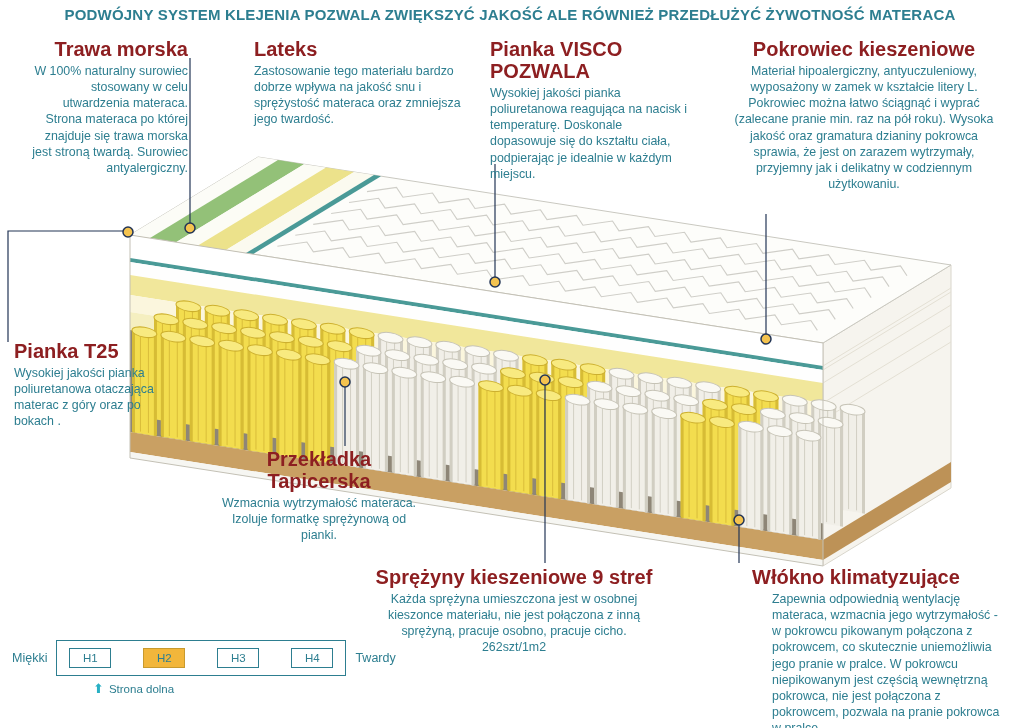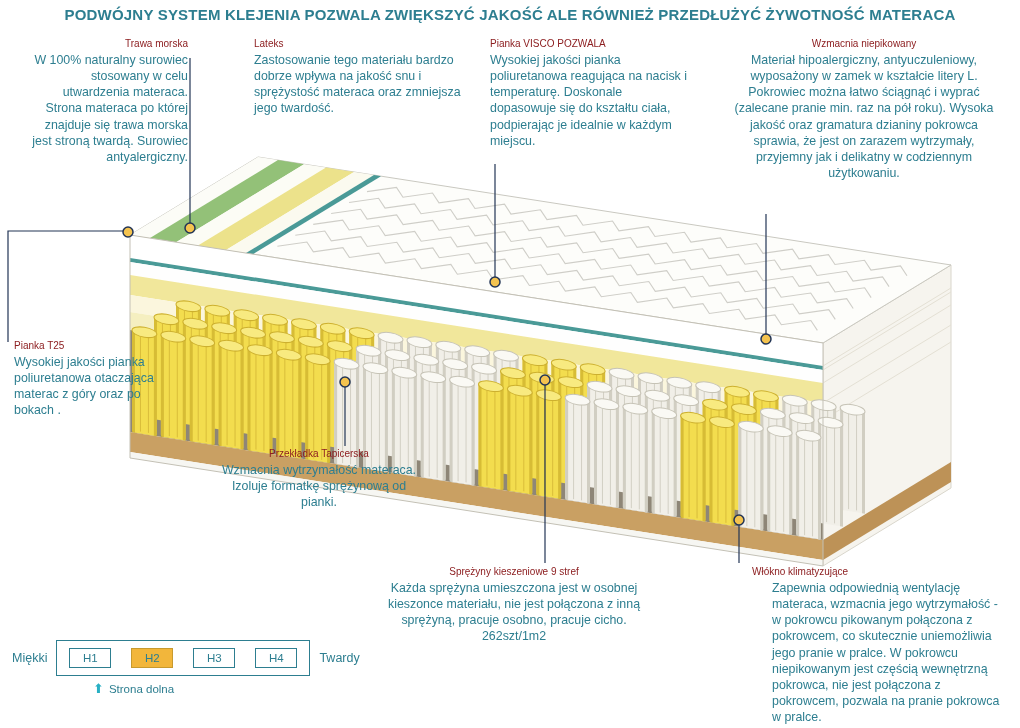--- a/index.html
+++ b/index.html
@@ -3,37 +3,37 @@
 <meta charset="utf-8">
 <style>
   *{margin:0;padding:0;box-sizing:border-box}
   html,body{width:1020px;height:728px;background:#ffffff;overflow:hidden;
     font-family:"Liberation Sans",sans-serif}
   body{position:relative}
   .header{position:absolute;top:6px;left:0;width:100%;text-align:center;
     color:#2d7e90;font-weight:bold;font-size:15px;letter-spacing:.2px}
   #scene{position:absolute;left:0;top:0}
   .block{position:absolute}
-  .block h3{color:#8d1f21;font-size:10px;font-weight:normal;margin-bottom:3px;line-height:1.1}
+  .block h3{color:#8d1f21;font-size:20px;font-weight:bold;margin-bottom:3px;line-height:1.1}
   .block p{color:#2d7e90;font-size:12.4px;line-height:1.3}
   .b-trawa{left:26px;top:38px;width:162px;text-align:right}
   .b-lateks{left:254px;top:38px;width:220px}
   .b-visco{left:490px;top:38px;width:200px}
   .b-pokrowiec{left:730px;top:38px;width:268px;text-align:center}
   .b-t25{left:14px;top:340px;width:160px}
   .b-przekladka{left:214px;top:448px;width:210px;text-align:center}
   .b-sprezyny{left:372px;top:566px;width:284px;text-align:center}
   .b-sprezyny .extra{margin-top:0}
   .b-wlokno{left:752px;top:566px;width:254px}
   .b-wlokno p{padding-left:20px}
   .hardness{position:absolute;left:12px;top:620px;width:370px;color:#2d7e90;font-size:12.5px}
   .hs-top{padding-left:44px;font-size:11.5px}
   .arrow{color:#29b0c4;font-size:13px;margin:0 5px}
   .hs-mid{display:flex;align-items:center;gap:9px;margin-top:20px}
-  .hs-box{display:flex;gap:20px;border:1px solid #2d7e90;padding:7px 12px;background:#fff}
+  .hs-box{display:flex;gap:32px;border:1px solid #2d7e90;padding:7px 12px;background:#fff}
   .hbox{display:inline-block;width:42px;height:20px;line-height:19px;text-align:center;
     border:1px solid #2d7e90;font-size:11.5px}
   .hbox.sel{background:#f2b63b;border-color:#c89a2e}
   .hs-bottom{padding-left:76px;font-size:11.5px;margin-top:5px}
 </style>
 </head>
 <body>
 
 <svg id="scene" width="1020" height="728">
     <polygon points="823,342.9694 951,264.9694 951,487.9694 823,565.9694" fill="#f6f4ee" stroke="#d9d6cc" stroke-width="1"></polygon>
@@ -528,21 +528,21 @@
   <h3>Lateks</h3>
   <p>Zastosowanie tego materiału bardzo dobrze wpływa na jakość snu i sprężystość materaca oraz zmniejsza jego twardość.</p>
 </div>
 
 <div class="block b-visco">
   <h3>Pianka VISCO POZWALA</h3>
   <p>Wysokiej jakości pianka poliuretanowa reagująca na nacisk i temperaturę. Doskonale dopasowuje się do kształtu ciała, podpierając je idealnie w każdym miejscu.</p>
 </div>
 
 <div class="block b-pokrowiec">
-  <h3>Wzmacnia niepikowany</h3>
+  <h3>Pokrowiec kieszeniowe</h3>
   <p>Materiał hipoalergiczny, antyuczuleniowy, wyposażony w zamek w kształcie litery L. Pokrowiec można łatwo ściągnąć i wyprać (zalecane pranie min.  raz na pół roku). Wysoka jakość oraz gramatura dzianiny pokrowca sprawia, że jest on zarazem wytrzymały, przyjemny jak i delikatny w codziennym użytkowaniu.</p>
 </div>
 
 <div class="block b-t25">
   <h3>Pianka T25</h3>
   <p>Wysokiej jakości pianka poliuretanowa otaczająca materac z góry oraz po bokach .</p>
 </div>
 
 <div class="block b-przekladka">
   <h3>Przekładka Tapicerska</h3>

